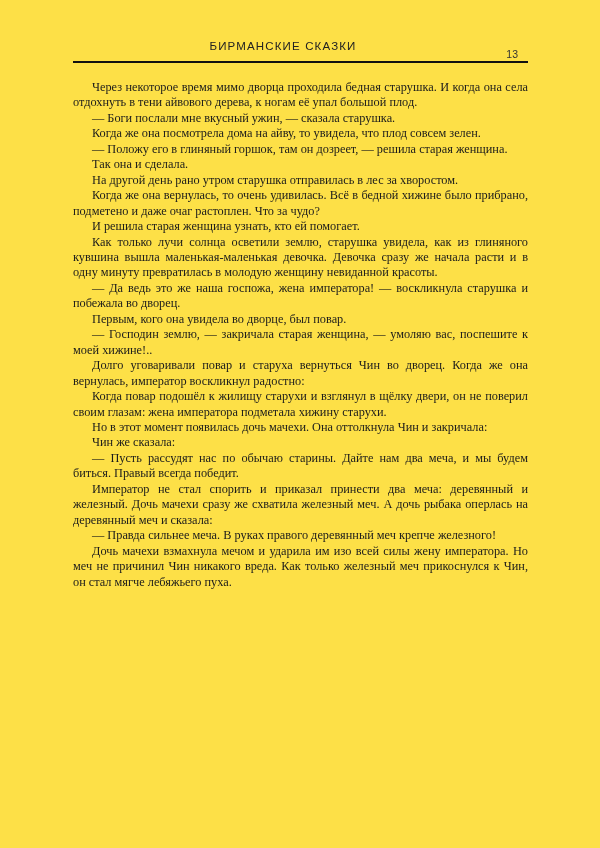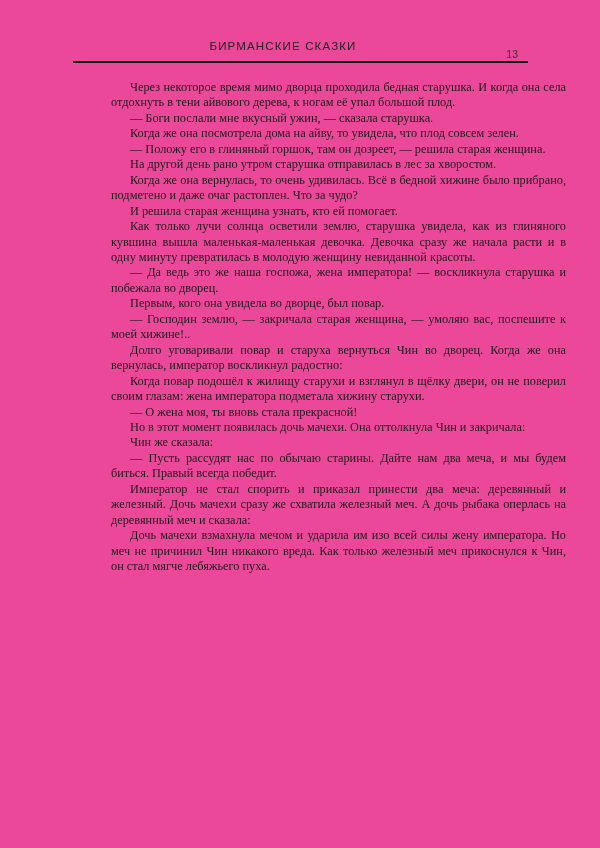--- a/index.html
+++ b/index.html
@@ -4,21 +4,21 @@
 <style>
   html, body {
     margin: 0;
     padding: 0;
     background: #ffffff;
   }
   .page {
     position: relative;
     width: 600px;
     height: 848px;
-    background: #ec4899;
+    background: #fde047;
     overflow: hidden;
     font-family: "Liberation Serif", "DejaVu Serif", serif;
   }
   .running-head {
     position: absolute;
     left: 73px;
     top: 40px;
     width: 455px;
     height: 20px;
   }
@@ -54,21 +54,20 @@
     position: absolute;
     left: 73px;
     top: 80px;
     width: 455px;
     text-align: justify;
     text-justify: inter-word;
     font-size: 12.3px;
     line-height: 15.45px;
     color: #1b1b1b;
     hyphens: manual;
-    margin-left: 38px;
   }
   .textblock p {
     margin: 0;
     text-indent: 19px;
   }
 </style>
 </head>
 <body>
 
 <div class="page">
@@ -78,30 +77,31 @@
     <div class="page-number">13</div>
   </div>
 
   <div class="head-rule"></div>
 
   <div class="textblock" id="textblock">
       <p>Через некоторое время мимо дворца проходила бедная старушка. И когда она села отдохнуть в тени айвового дерева, к ногам её упал большой плод.</p>
       <p>— Боги послали мне вкусный ужин, — сказала старушка.</p>
       <p>Когда же она посмотрела дома на айву, то увидела, что плод совсем зелен.</p>
       <p>— Положу его в глиняный горшок, там он дозреет, — решила старая женщина.</p>
+      <p>Так она и сделала.</p>
       <p>На другой день рано утром старушка отправилась в лес за хворостом.</p>
       <p>Когда же она вернулась, то очень удивилась. Всё в бедной хижине было прибрано, подметено и даже очаг растоплен. Что за чудо?</p>
       <p>И решила старая женщина узнать, кто ей помогает.</p>
       <p>Как только лучи солнца осветили землю, старушка увидела, как из глиняного кувшина вышла маленькая-маленькая девочка. Девочка сразу же начала расти и в одну минуту превратилась в молодую женщину невиданной красоты.</p>
       <p>— Да ведь это же наша госпожа, жена императора! — воскликнула старушка и побежала во дворец.</p>
       <p>Первым, кого она увидела во дворце, был повар.</p>
       <p>— Господин землю, — закричала старая женщина, — умоляю вас, поспешите к моей хижине!..</p>
       <p>Долго уговаривали повар и старуха вернуться Чин во дворец. Когда же она вернулась, император воскликнул радостно:</p>
       <p>Когда повар подошёл к жилищу старухи и взглянул в щёлку двери, он не поверил своим глазам: жена императора подметала хижину старухи.</p>
-      <p>— О жена моя, ты вновь стала прекрасной!</p>
       <p>Но в этот момент появилась дочь мачехи. Она оттолкнула Чин и закричала:</p>
       <p>Чин же сказала:</p>
       <p>— Пусть рассудят нас по обычаю старины. Дайте нам два меча, и мы будем биться. Правый всегда победит.</p>
       <p>Император не стал спорить и приказал принести два меча: деревянный и железный. Дочь мачехи сразу же схватила железный меч. А дочь рыбака оперлась на деревянный меч и сказала:</p>
+      <p>— Правда сильнее меча. В руках правого деревянный меч крепче железного!</p>
       <p>Дочь мачехи взмахнула мечом и ударила им изо всей силы жену императора. Но меч не причинил Чин никакого вреда. Как только железный меч прикоснулся к Чин, он стал мягче лебяжьего пуха.</p>
     </div>
 
 </div>
 
 </body></html>

